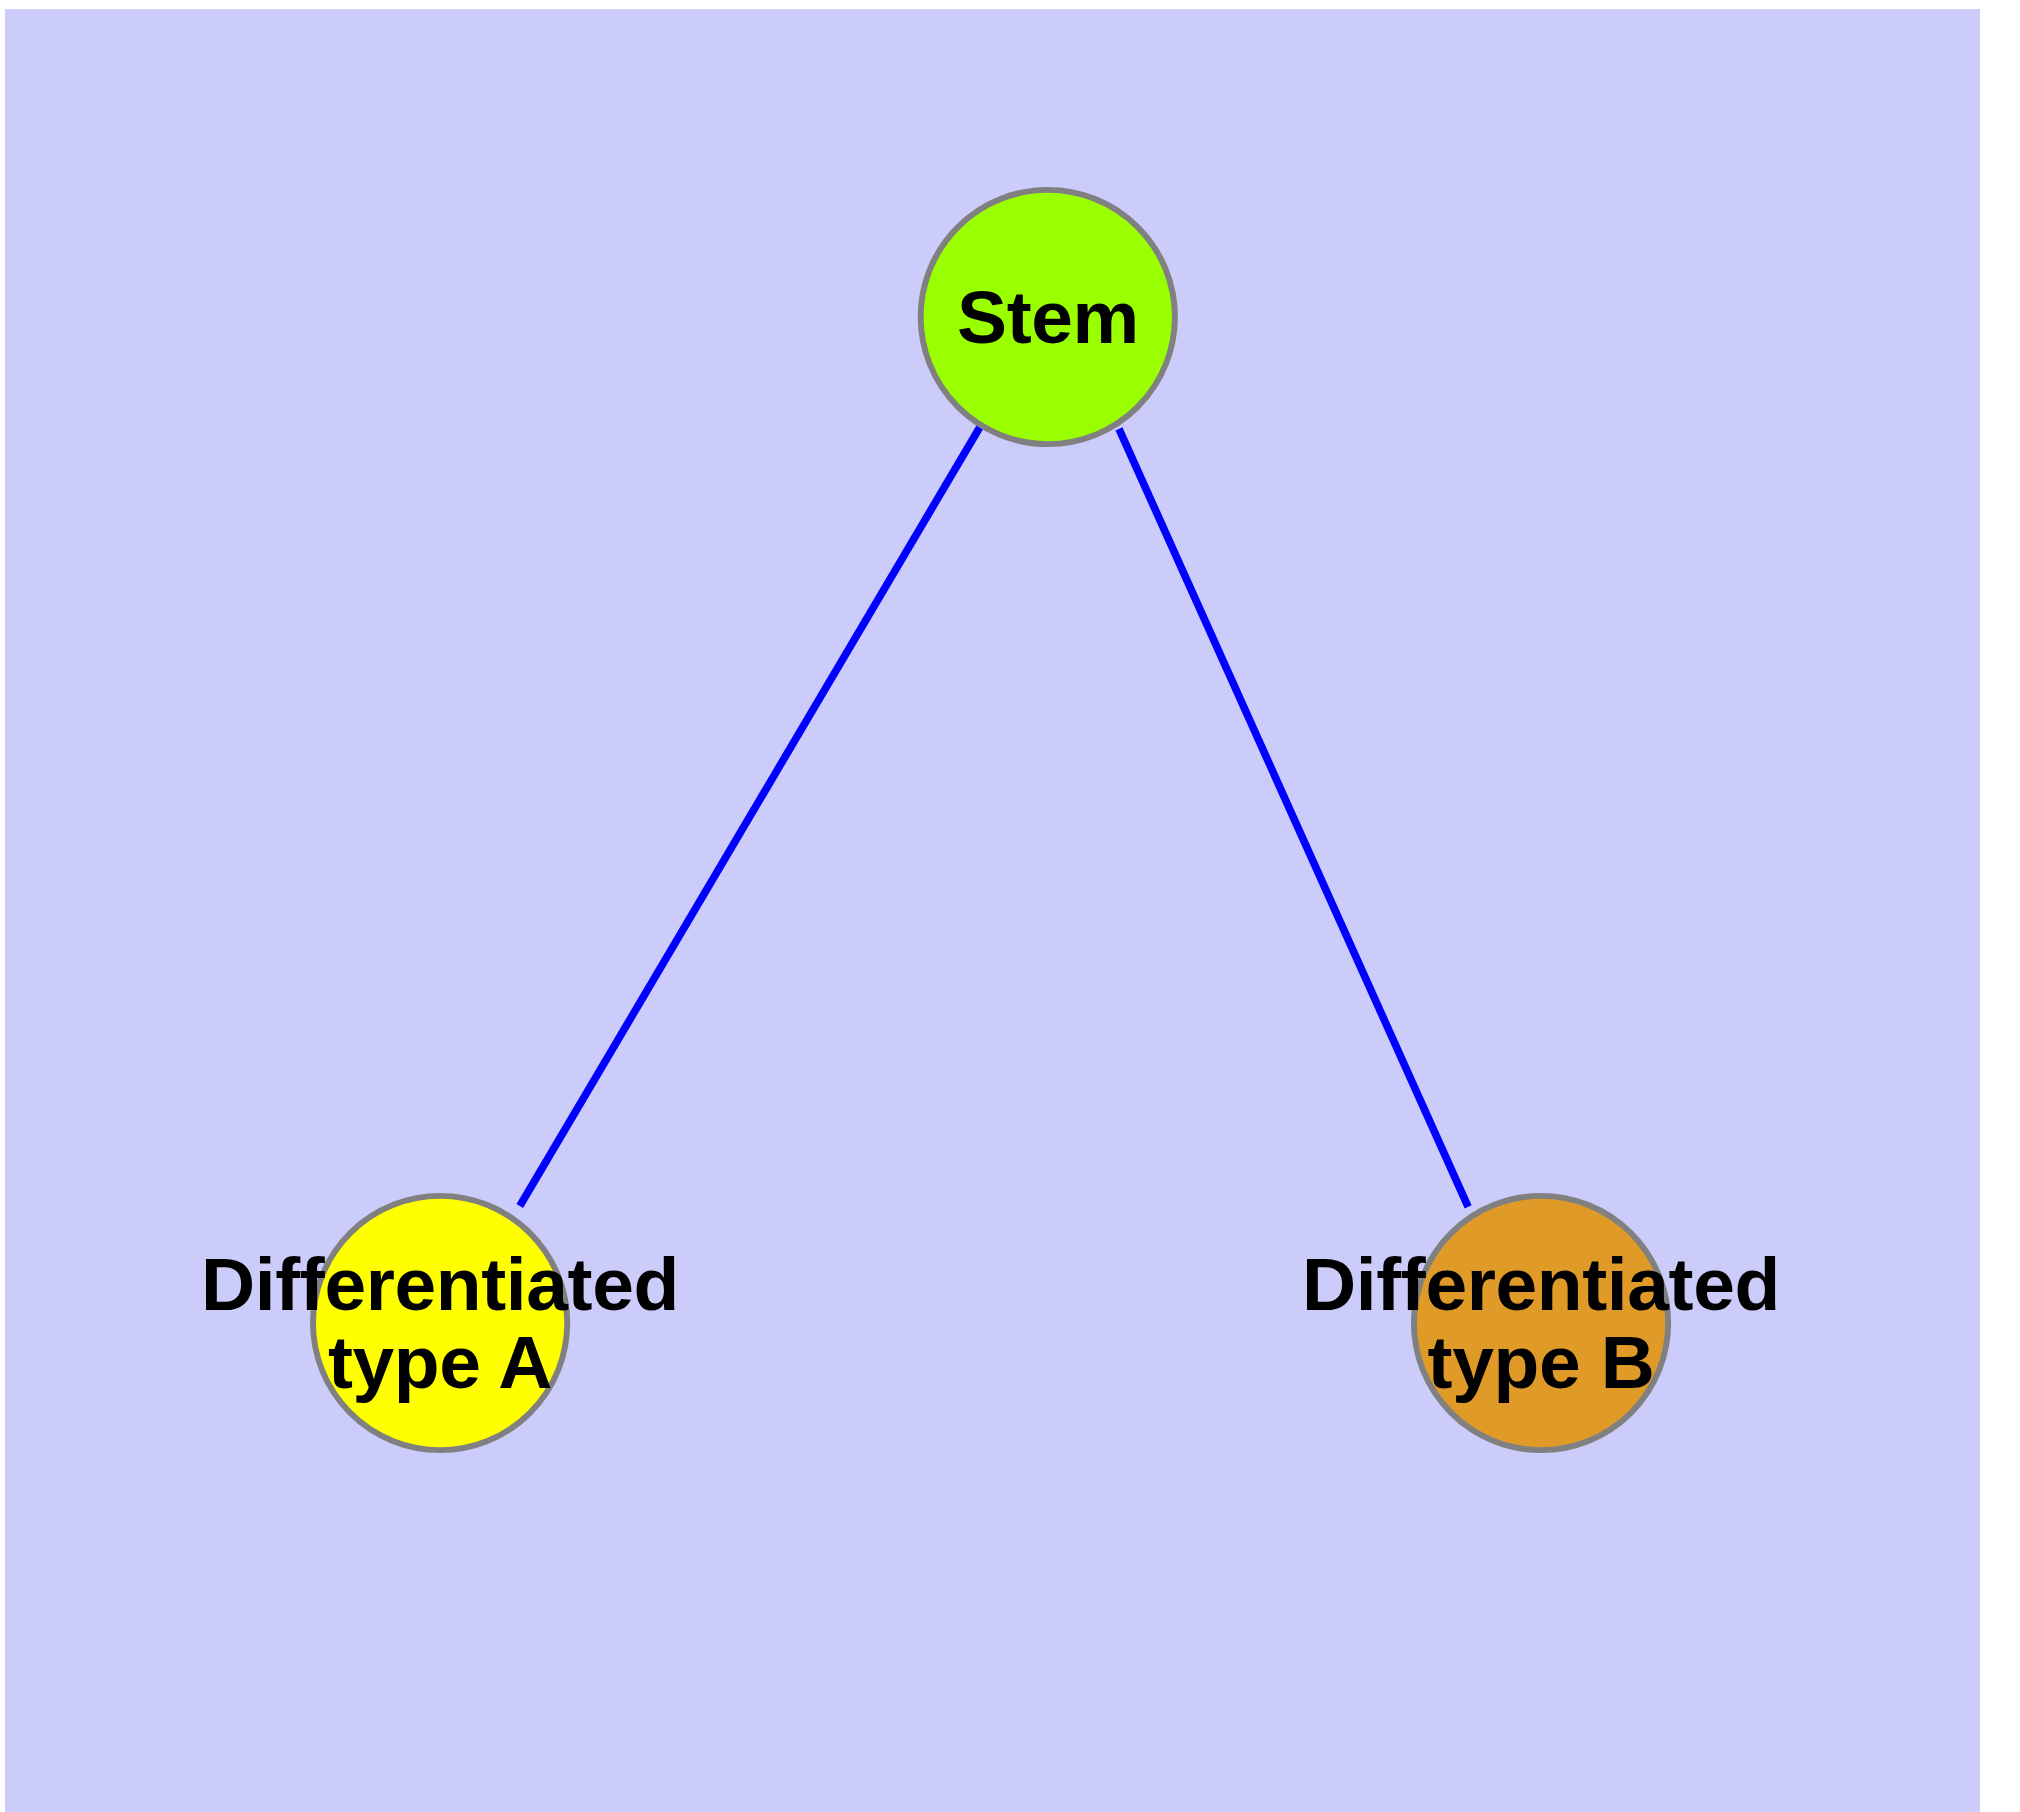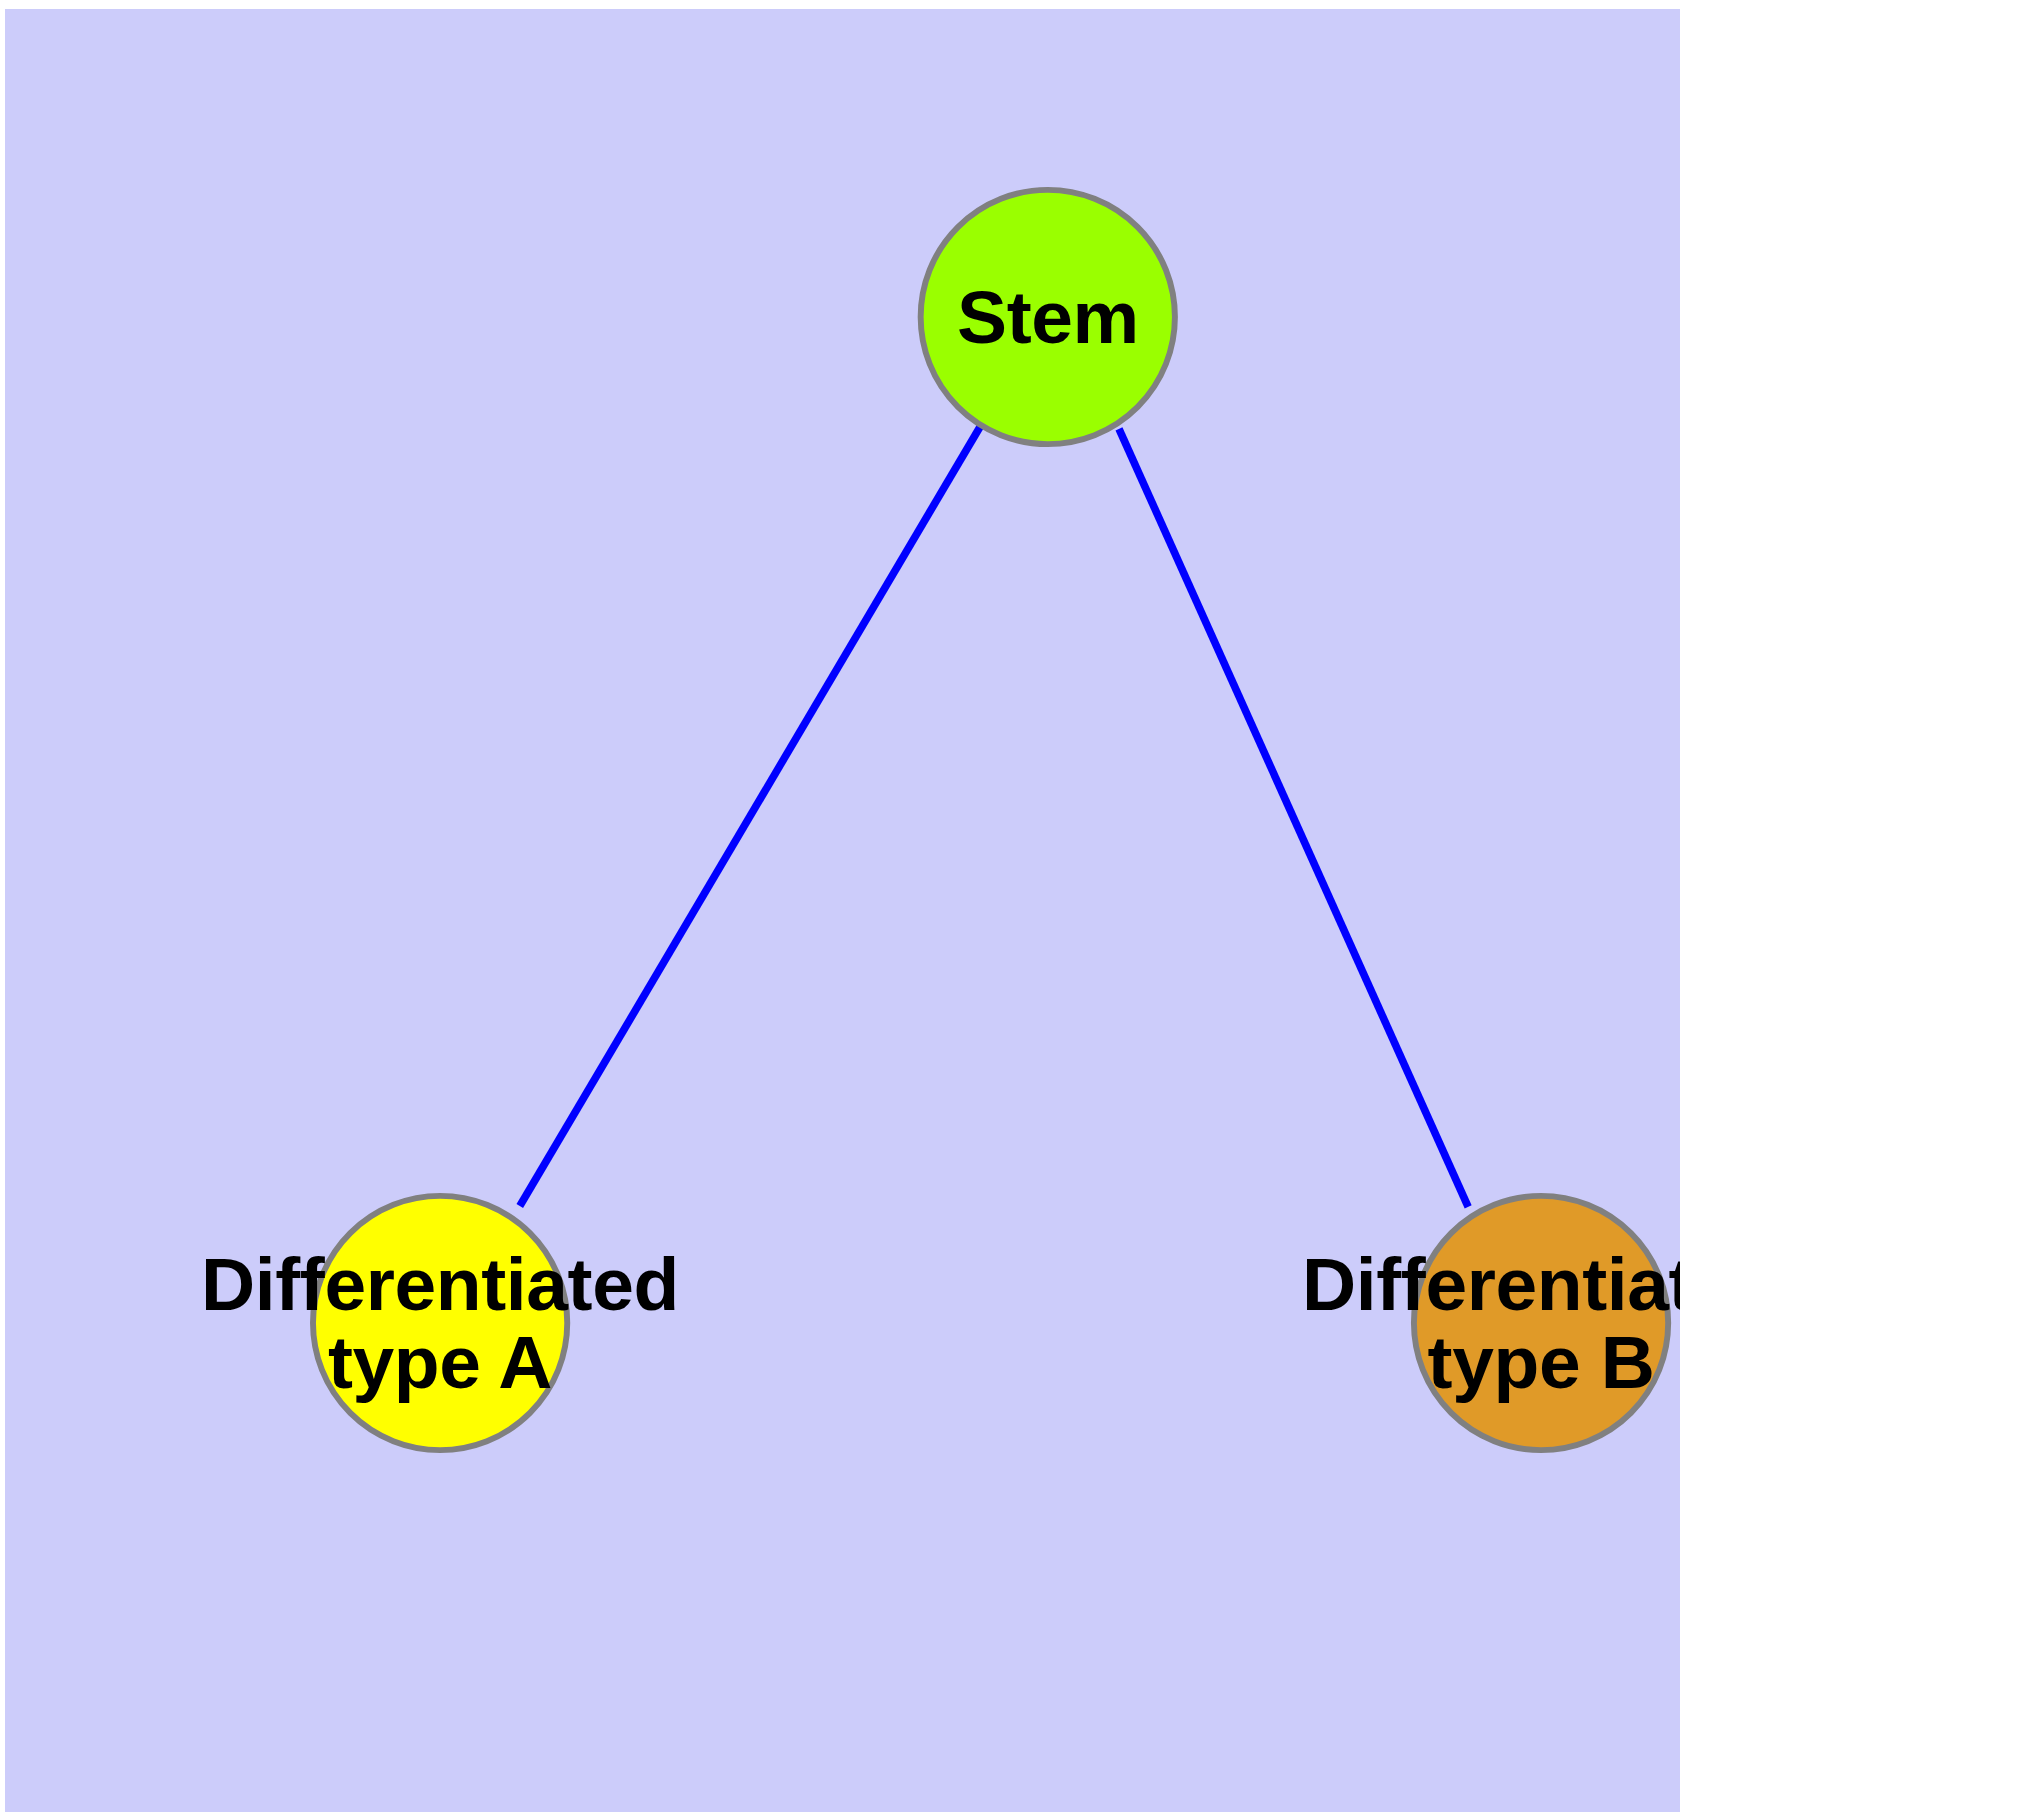--- a/index.html
+++ b/index.html
@@ -3,26 +3,25 @@
 <meta charset="utf-8">
 <title>Cell differentiation graph</title>
 <style>
   html, body {
     margin: 0;
     padding: 0;
     background: #ffffff;
   }
   #canvas {
     position: relative;
-    width: 1632px;
+    width: 1980px;
     height: 1812px;
     background: #ffffff;
     overflow: hidden;
     font-family: "Liberation Sans", "DejaVu Sans", sans-serif;
-    padding-left: 48px;
   }
   #plot-area {
     position: absolute;
     left: 5.1px;
     top: 8.5px;
     width: 2015px;
     height: 1804px;
     background: #ccccfa;
   }
   #graph-svg {

